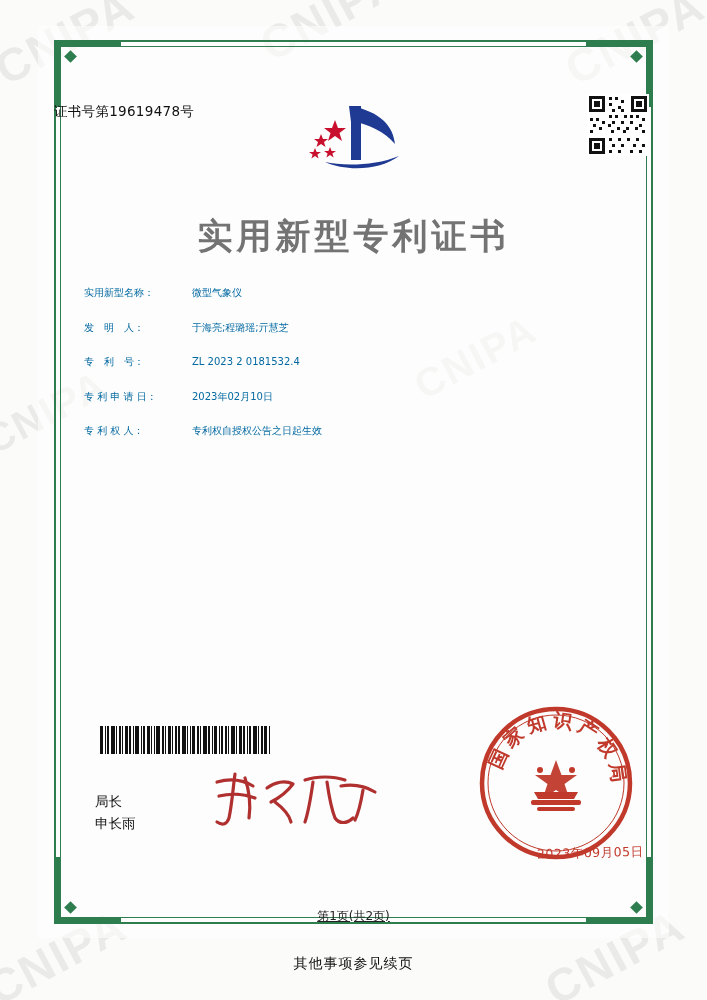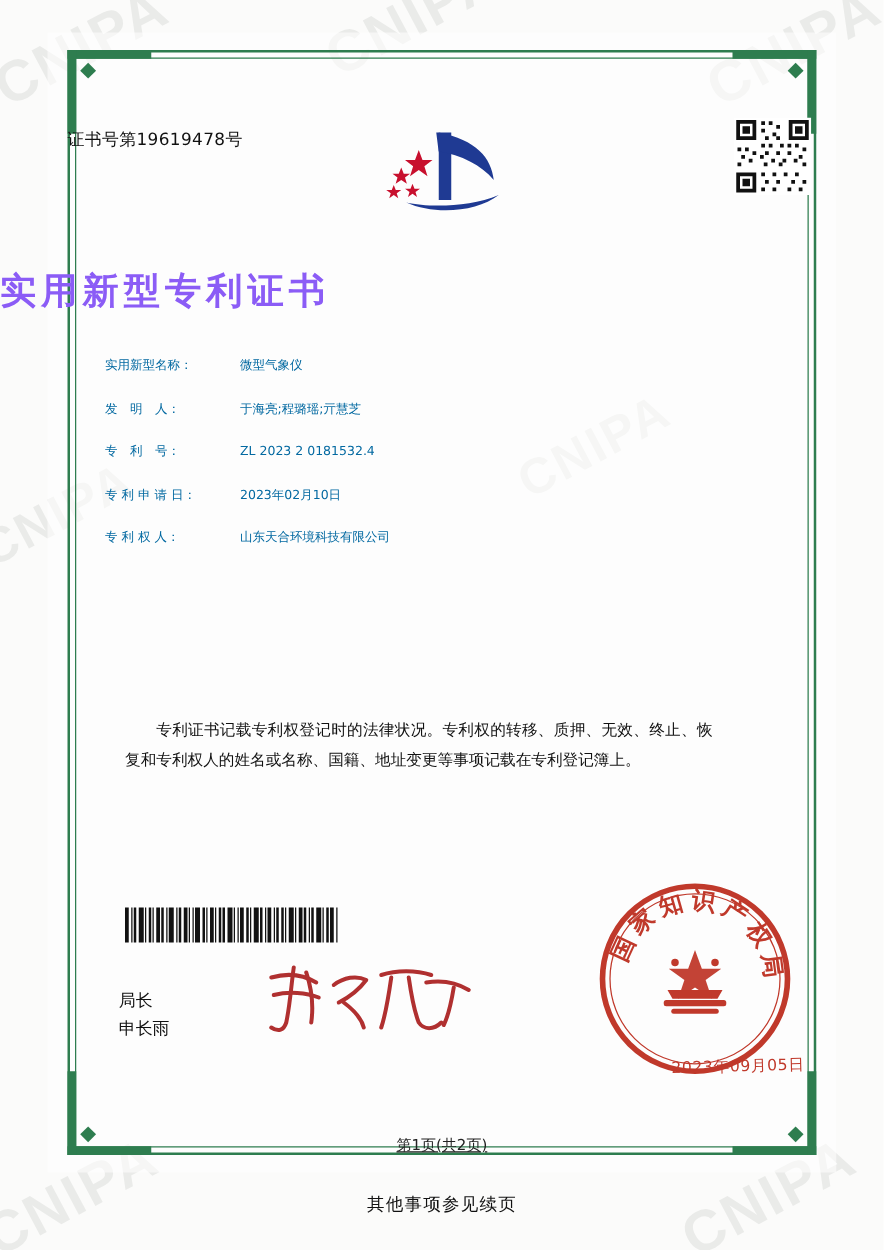--- a/index.html
+++ b/index.html
@@ -97,25 +97,26 @@
     top: 94px;
     width: 62px;
     height: 62px;
   }
 
   
   #title {
     position: absolute;
     left: 0; right: 0;
     top: 213px;
+    text-align: center;
     font-family: "DejaVu Sans", sans-serif;
-    font-size: 29px;
+    font-size: 35px;
     font-weight: bold;
     letter-spacing: 4px;
-    color: #8b5cf6;
+    color: #737373;
   }
 
   
   #fields {
     position: absolute;
     left: 84px;
     top: 283px;
     width: 540px;
   }
   .field {
@@ -349,29 +350,28 @@
       <span class="val">ZL 2023 2 0181532.4</span>
     </div>
 
     <div class="field">
       <span class="lbl"><span>专 利 申 请 日</span><span>：</span></span>
       <span class="val">2023年02月10日</span>
     </div>
 
     <div class="field">
       <span class="lbl"><span>专 利 权 人</span><span>：</span></span>
-      <span class="val">山东天合环境科技有限公司</span>
+      <span class="val">专利权自授权公告之日起生效</span>
     </div>
 
 
 
   </div>
 
   <div id="paras">
-    <p>专利证书记载专利权登记时的法律状况。专利权的转移、质押、无效、终止、恢复和专利权人的姓名或名称、国籍、地址变更等事项记载在专利登记簿上。</p>
   </div>
 
   <div id="barcode">
     <i style="width:3px"></i>
       <i style="width:1px"></i>
       <i style="width:2px"></i>
       <i style="width:4px"></i>
     <i style="width:1px"></i>
       <i style="width:2px"></i>
       <i style="width:1px"></i>

